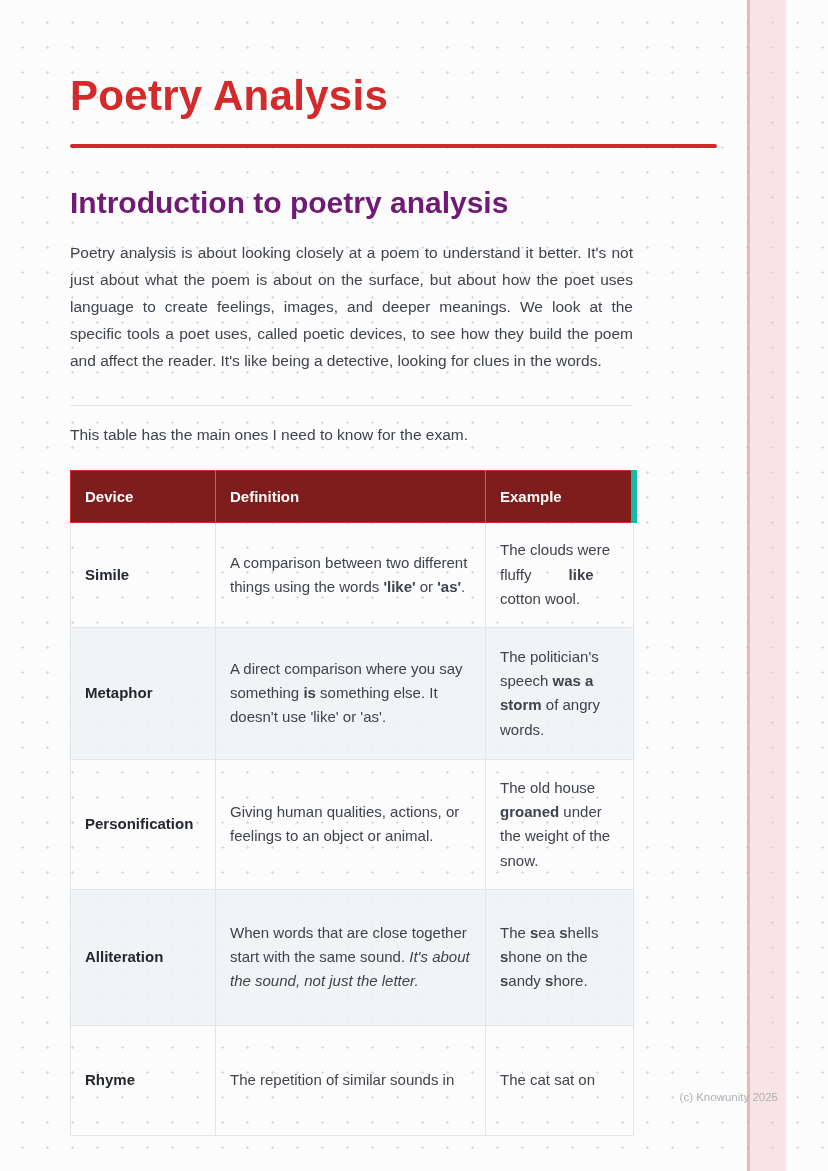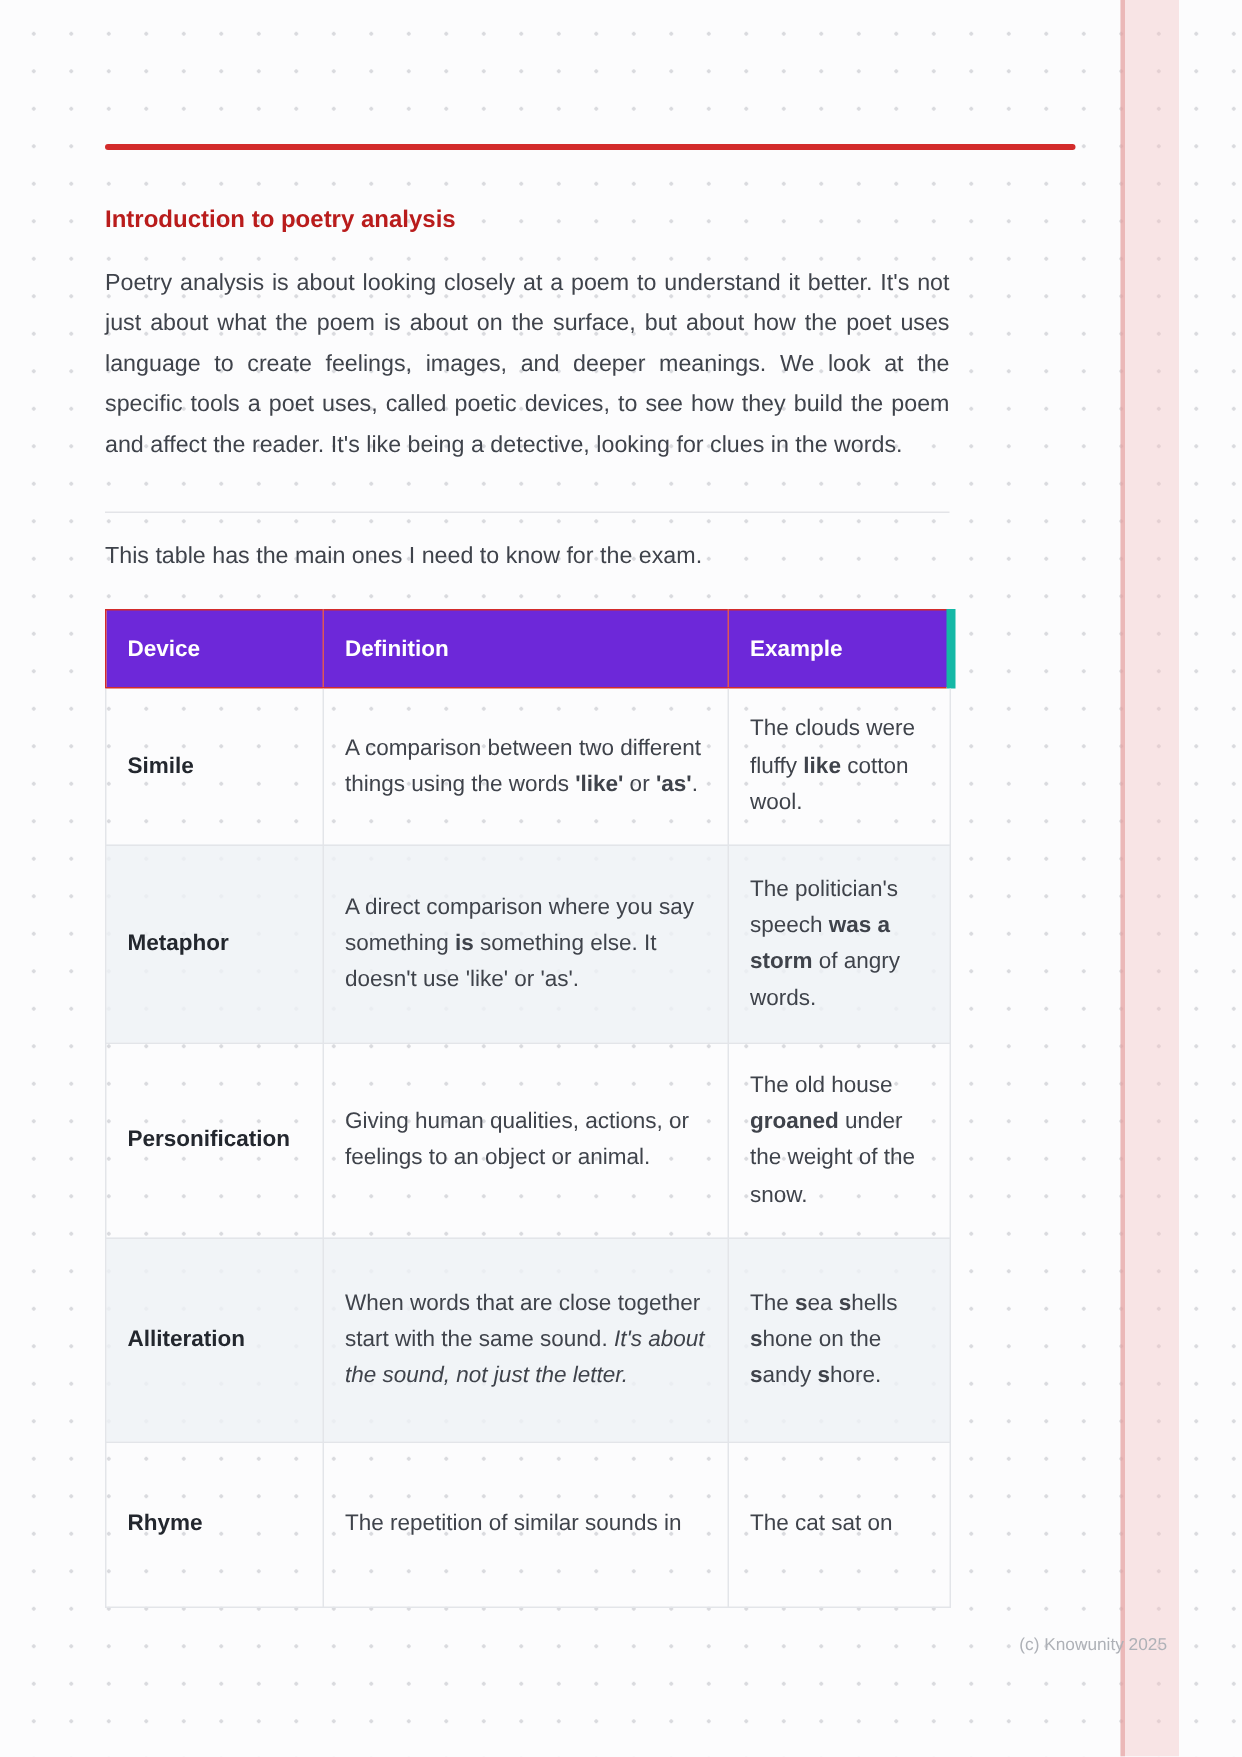--- a/index.html
+++ b/index.html
@@ -21,42 +21,42 @@
   }
   .content { position: relative; padding: 72px 0 0 70px; width: 720px; z-index: 2; }
 
   h1.page-title {
     font-size: 42px; font-weight: 800; color: #d32b2b; letter-spacing: 0.3px;
   }
   .title-rule {
     width: 647px; height: 4px; background: #d32b2b; margin-top: 24px; border-radius: 2px;
   }
   h2.section-heading {
-    font-size: 16px; font-weight: 700; color: #b91c1c;
+    font-size: 30px; font-weight: 700; color: #701a75;
   }
   .h2-intro { margin-top: 38px; }
   .h2-devices { margin-top: 30px; }
   p.body-text {
     width: 563px; margin-top: 20px; font-size: 15.5px; line-height: 1.74;
     text-align: justify; color: #3f434b;
   }
   hr.section-divider {
     width: 563px; border: none; border-top: 1px solid #e3e4e8; margin-top: 30px;
   }
   p.lead { margin-top: 20px; font-size: 15.5px; color: #3f434b; }
 
   table.devices-table {
     margin-top: 26px; width: 563px; border-collapse: collapse; font-size: 15px;
     table-layout: fixed;
   }
   .devices-table col.c-device { width: 145px; }
   .devices-table col.c-def { width: 270px; }
   .devices-table col.c-ex { width: 148px; }
   .devices-table thead th {
-    background: #6d28d9; color: #ffffff; font-weight: 700; text-align: left;
+    background: #7f1d1d; color: #ffffff; font-weight: 700; text-align: left;
     padding: 17px 14px; font-size: 15px;
     border: 1px solid #d32b2b; border-right: 1px solid #de5656;
   }
   .devices-table thead th:last-child { border-right: 6px solid #14b8a6; }
   .devices-table tbody td {
     border: 1px solid #e3e5e9; padding: 15px 14px; vertical-align: middle;
     line-height: 1.62; color: #3f434b; background: transparent;
   }
   .devices-table tbody tr.even td { background: rgba(238, 241, 245, 0.8); }
   .devices-table td.device { font-weight: 700; color: #23272e; }
@@ -71,20 +71,21 @@
     color: #aeb1b7; z-index: 3;
   }
 </style>
 </head>
 <body>
 
 <div class="margin-stripe"></div>
 
 <div class="content">
 
+  <h1 class="page-title">Poetry Analysis</h1>
   <div class="title-rule"></div>
 
   <h2 class="section-heading h2-intro">Introduction to poetry analysis</h2>
   <p class="body-text">Poetry analysis is about looking closely at a poem to understand it better. It's not just about what the poem is about on the surface, but about how the poet uses language to create feelings, images, and deeper meanings. We look at the specific tools a poet uses, called poetic devices, to see how they build the poem and affect the reader. It's like being a detective, looking for clues in the words.</p>
 
   <hr class="section-divider">
 
   <p class="lead">This table has the main ones I need to know for the exam.</p>
 
   <table class="devices-table">
@@ -97,21 +98,21 @@
       <tr>
         <th>Device</th>
         <th>Definition</th>
         <th>Example</th>
       </tr>
     </thead>
     <tbody>
       <tr class="odd r-simile">
         <td class="device">Simile</td>
         <td class="def"><span>A comparison between two different things using the words </span><span style="font-weight: 700;">'like'</span><span> or </span><span style="font-weight: 700;">'as'</span><span>.</span></td>
-        <td class="ex"><span>The clouds were fluffy </span><span style="font-weight: 700;">like</span><span> cotton wool.</span></td>
+        <td class="ex"><span>The clouds were fluffy </span><span style="font-weight: 700; margin-left: 33px;">like</span><span> cotton wool.</span></td>
       </tr>
       <tr class="even r-metaphor">
         <td class="device">Metaphor</td>
         <td class="def"><span>A direct comparison where you say something </span><span style="font-weight: 700;">is</span><span> something else. It doesn't use 'like' or 'as'.</span></td>
         <td class="ex"><span>The politician's speech </span><span style="font-weight: 700;">was a storm</span><span> of angry words.</span></td>
       </tr>
       <tr class="odd r-personification">
         <td class="device">Personification</td>
         <td class="def"><span>Giving human qualities, actions, or feelings to an object or animal.</span></td>
         <td class="ex"><span>The old house </span><span style="font-weight: 700; text-align: center;">groaned</span><span> under the weight of the snow.</span></td>

